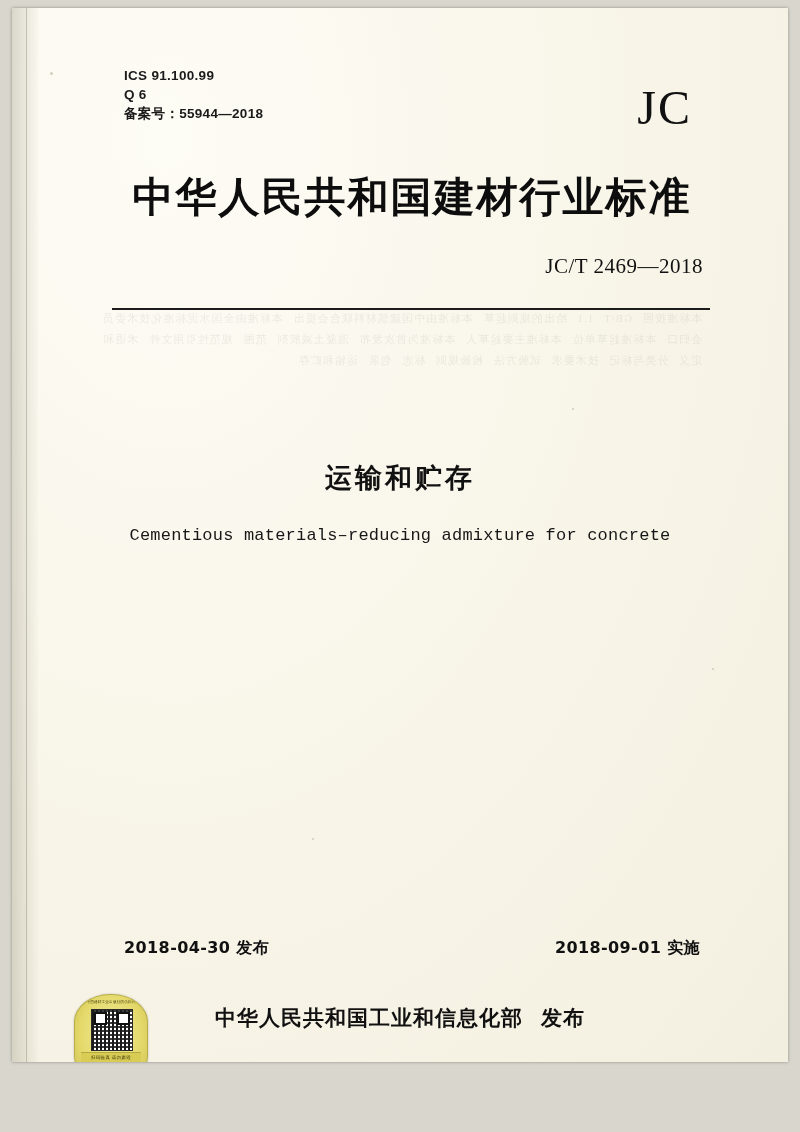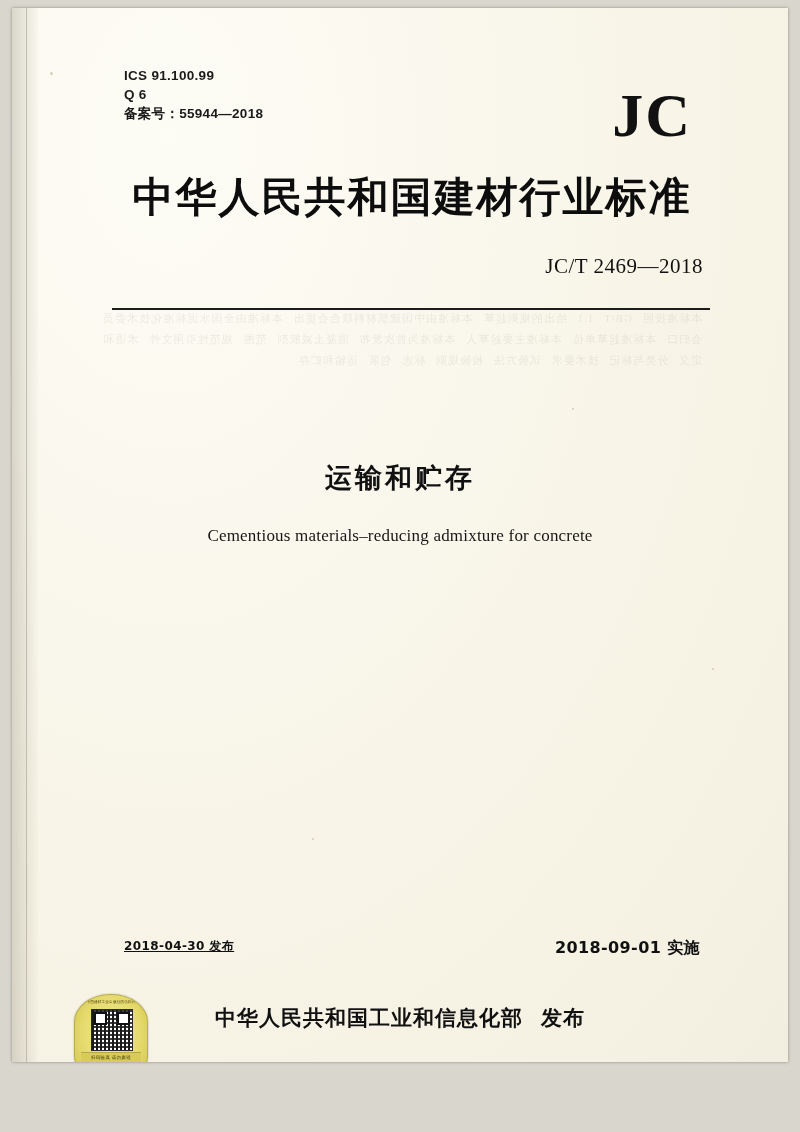--- a/index.html
+++ b/index.html
@@ -78,22 +78,22 @@
     letter-spacing: 0.3px;
   }
   .codes div { white-space: nowrap; }
 
   
   .jc-logo {
     position: absolute;
     right: 96px;
     top: 72px;
     font-family: "Liberation Serif", serif;
-    font-weight: 700;
-    font-size: 62px;
+    font-weight: 400;
+    font-size: 48px;
     letter-spacing: 2px;
     color: #111;
   }
 
   
   .main-title {
     position: absolute;
     left: 0; right: 0;
     top: 162px;
     text-align: center;
@@ -137,37 +137,36 @@
     font-weight: 700;
     font-size: 27px;
     letter-spacing: 3px;
     color: #111;
   }
   .doc-subtitle {
     position: absolute;
     left: 0; right: 0;
     top: 518px;
     text-align: center;
-    font-family: Liberation Serif, serif;
+    font-family: Liberation Mono, monospace;
     font-size: 17px;
     letter-spacing: 0.2px;
     color: #161616;
   }
 
   
   .date-left {
     position: absolute;
     left: 112px;
     top: 930px;
     font-family: "DejaVu Sans", sans-serif;
     font-weight: 700;
-    font-size: 12px;
+    font-size: 16px;
     color: #111;
     letter-spacing: 0.4px;
-    text-decoration: underline;
   }
   .date-right {
     position: absolute;
     right: 88px;
     top: 930px;
     font-family: "DejaVu Sans", sans-serif;
     font-weight: 700;
     font-size: 16px;
     color: #111;
     letter-spacing: 0.4px;

